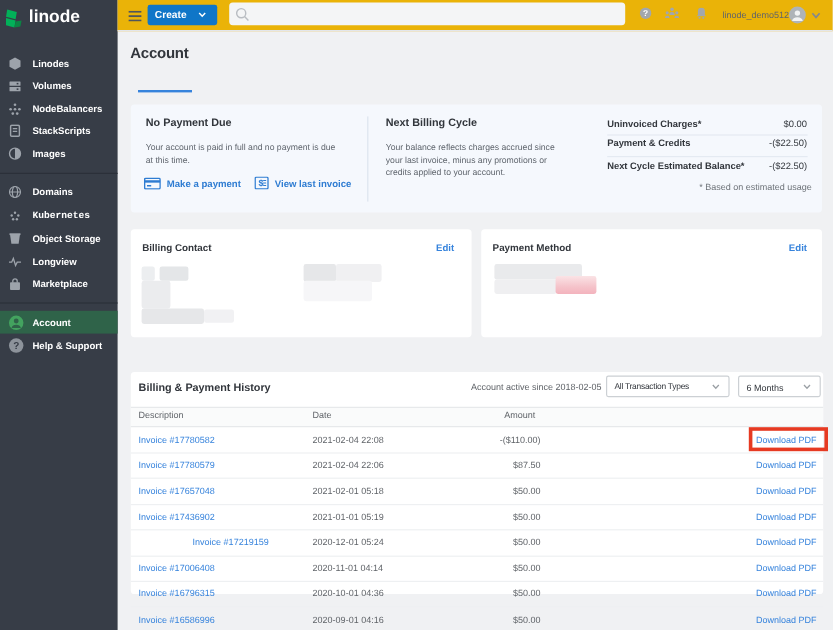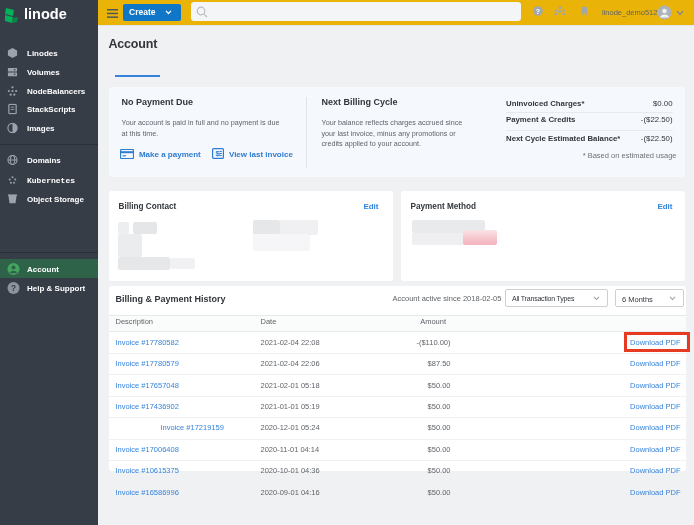--- a/index.html
+++ b/index.html
@@ -23,21 +23,21 @@
 
 #main { position:absolute; left:98px; top:26px; width:596px; height:499px; }
 h1 { position:absolute; left:10.5px; top:10.5px; font-size:12.5px; color:#32363c; letter-spacing:-0.2px; }
 .tab { position:absolute; top:36px; font-size:7.5px; font-weight:bold; color:#3683dc;margin-top:43px; }
 #tab-underline { position:absolute; left:17px; top:48.5px; width:45px; height:2.5px; background:#3683dc; }
 
 .panel { position:absolute; background:#fff; border-radius:3px; }
 #p1 { left:10.5px; top:61px; width:576px; height:90px; background:#f5f8fd; }
 #p2 { left:10.5px; top:165px; width:284px; height:90px; }
 #p3 { left:302.5px; top:165px; width:284px; height:90px; }
-#p4 { left:10.5px; top:260px; width:577px; height:185px; }
+#p4 { left:10.5px; top:284px; width:577px; height:185px; }
 
 .ptitle { position:absolute; font-size:9px; font-weight:bold; color:#32363c; }
 .body7 { position:absolute; font-size:7.2px; color:#5f656d; line-height:10.5px; }
 .blue-link { color:#2e7cd2; font-weight:bold; font-size:8px; }
 .edit { position:absolute; font-size:8px; font-weight:bold; color:#3683dc;text-align:center; }
 
 
 .th { position:absolute; font-size:7.5px; color:#606469; }
 .td { position:absolute; font-size:7.5px; color:#606469; white-space:nowrap; }
 .inv { color:#3683dc; }
@@ -117,20 +117,33 @@
         <circle cx="7.7" cy="9" r="1.1"></circle>
       </svg>
       <span class="lbl">Kubernetes</span>
     </div>
   <div class="navitem" style="top:189px;">
       <svg width="11" height="11" viewBox="0 0 12 12">
         <path d="M1.5 2 L10.5 2 L9.3 10.5 L2.7 10.5 Z" fill="#9da3ab"></path>
         <rect x="1" y="1" width="10" height="1.6" fill="#9da3ab"></rect>
       </svg>
       <span class="lbl">Object Storage</span>
+    </div>
+  <div class="navitem" style="top:208px;">
+      <svg width="11" height="11" viewBox="0 0 12 12">
+        <polyline points="0.5,6.5 3,6.5 4.5,3 6.5,9.5 8,6.5 11.5,6.5" fill="none" stroke="#9da3ab" stroke-width="1.2"></polyline>
+      </svg>
+      <span class="lbl">Longview</span>
+    </div>
+  <div class="navitem" style="top:227px;">
+      <svg width="11" height="11" viewBox="0 0 12 12">
+        <rect x="1.5" y="4" width="9" height="7" rx="0.8" fill="#9da3ab"></rect>
+        <path d="M4 4.5 V3 a2 2 0 0 1 4 0 V4.5" fill="none" stroke="#9da3ab" stroke-width="1.2"></path>
+      </svg>
+      <span class="lbl">Marketplace</span>
     </div>
 
   <div class="navdiv" style="top:252px;"></div>
 
   <div id="acct-active"></div>
   <div class="navitem" style="top:259px;">
       <svg width="13" height="13" viewBox="0 0 14 14">
         <circle cx="7" cy="7" r="6.5" fill="#43a35f"></circle>
         <circle cx="7" cy="5.4" r="2.2" fill="#2f6349"></circle>
         <path d="M2.8 11.6 a4.3 3.6 0 0 1 8.4 0 Z" fill="#2f6349"></path>
@@ -300,21 +313,21 @@
     <div class="td inv" style="left:7px; top:137.3px;padding-left:45px;">Invoice #17219159</div>
     <div class="td" style="left:152px; top:137.3px;">2020-12-01 05:24</div>
     <div class="td" style="left:262px; top:137.3px; width:80px; text-align:right;">$50.00</div>
     <div class="td" style="left:492px; top:137.3px; width:80px; text-align:right; color:#3683dc;">Download PDF</div>
     <div class="rowline" style="top:152.5px;"></div>
     <div class="td inv" style="left:7px; top:158.7px;">Invoice #17006408</div>
     <div class="td" style="left:152px; top:158.7px;">2020-11-01 04:14</div>
     <div class="td" style="left:262px; top:158.7px; width:80px; text-align:right;">$50.00</div>
     <div class="td" style="left:492px; top:158.7px; width:80px; text-align:right; color:#3683dc;">Download PDF</div>
     <div class="rowline" style="top:173.9px;"></div>
-    <div class="td inv" style="left:7px; top:180.1px;">Invoice #10615375</div>
+    <div class="td inv" style="left:7px; top:180.1px;">Invoice #16796315</div>
     <div class="td" style="left:152px; top:180.1px;">2020-10-01 04:36</div>
     <div class="td" style="left:262px; top:180.1px; width:80px; text-align:right;">$50.00</div>
     <div class="td" style="left:492px; top:180.1px; width:80px; text-align:right; color:#3683dc;">Download PDF</div>
     <div class="rowline" style="top:195.3px;"></div>
     <div class="td inv" style="left:7px; top:201.5px;">Invoice #16586996</div>
     <div class="td" style="left:152px; top:201.5px;">2020-09-01 04:16</div>
     <div class="td" style="left:262px; top:201.5px; width:80px; text-align:right;">$50.00</div>
     <div class="td" style="left:492px; top:201.5px; width:80px; text-align:right; color:#3683dc;">Download PDF</div>
     <div class="rowline" style="top:216.7px;"></div>
     <div class="abs" style="left:515.5px; top:46.3px; width:65.6px; height:20px; border:3.2px solid #e63a22;"></div>

